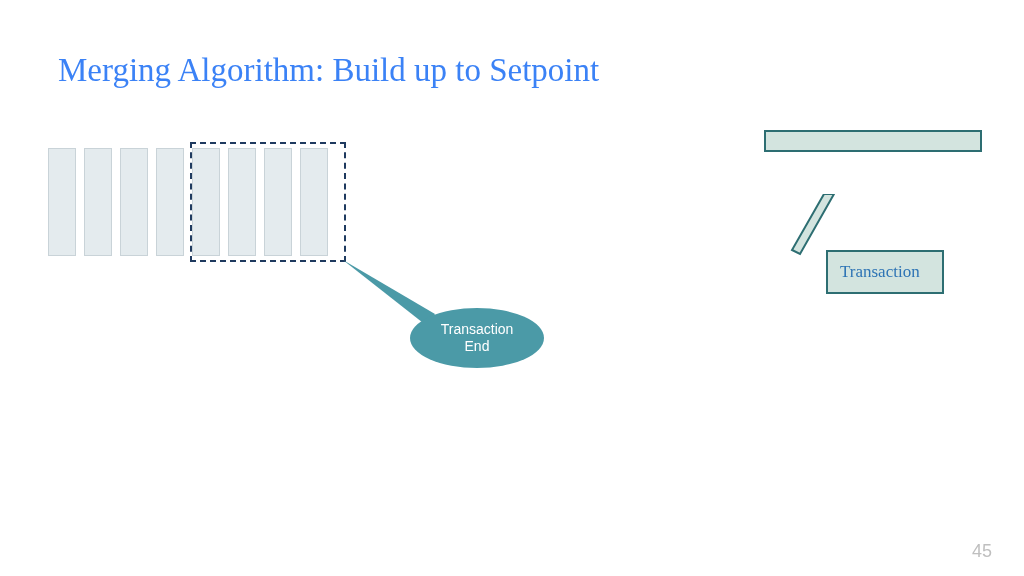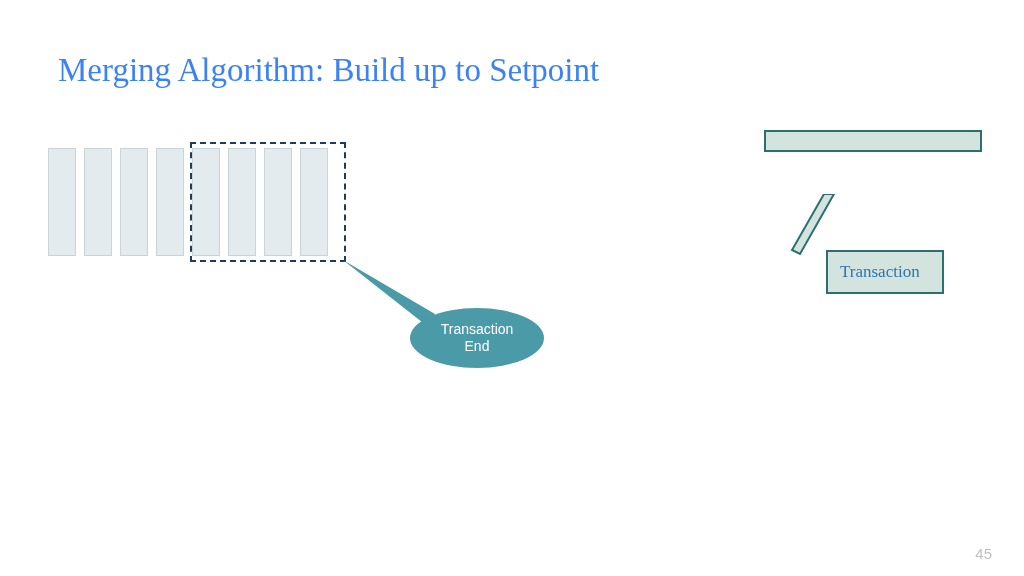--- a/index.html
+++ b/index.html
@@ -92,21 +92,21 @@
     font-family: 'Segoe UI', Arial, sans-serif;
     font-size: 14px;
     line-height: 1.2;
   }
   .page-num {
     position: absolute;
     bottom: 14px;
     right: 32px;
     color: #bfbfbf;
     font-family: 'Segoe UI', Arial, sans-serif;
-    font-size: 15px;
+    font-size: 18px;
   }
   .ellipse-tail {
     position: absolute;
     top: 260px;
     left: 343px;
   }
 </style>
 </head>
 <body>
 

